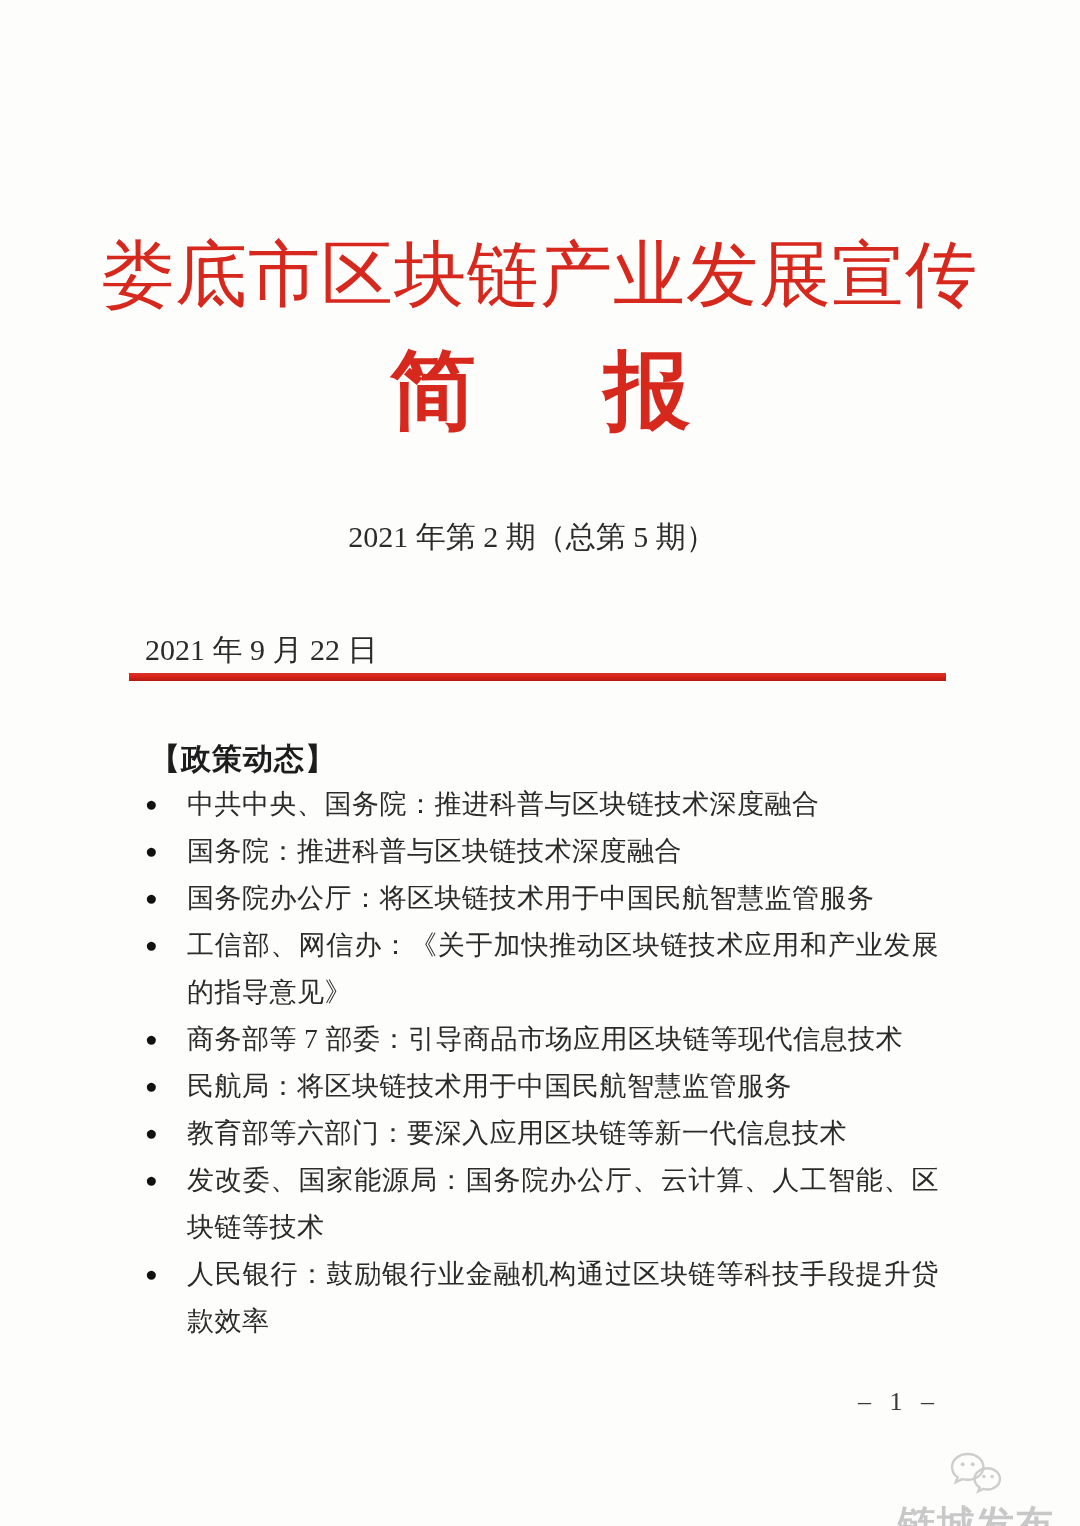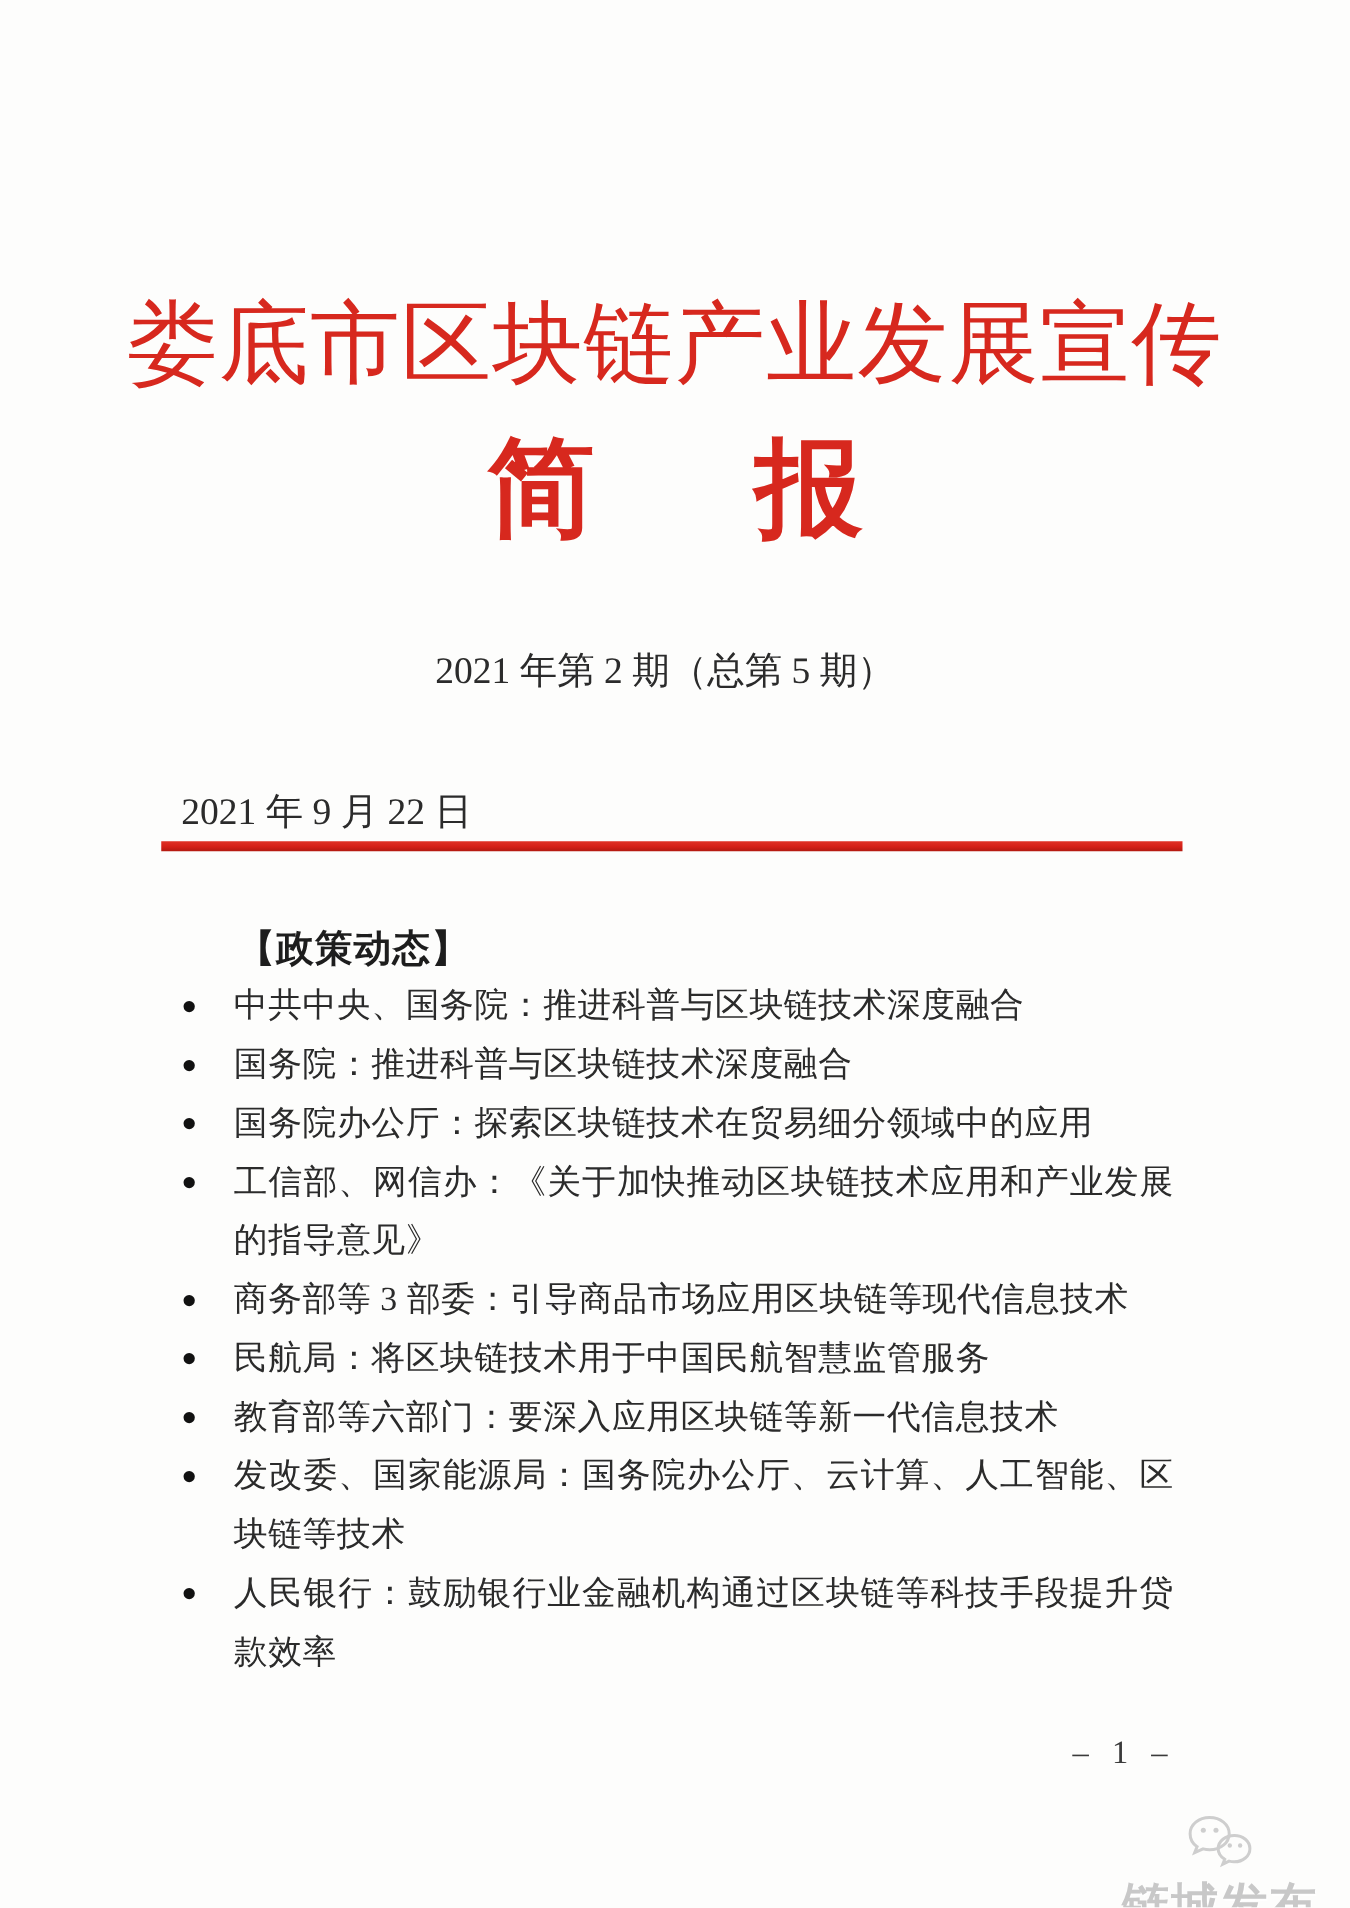--- a/index.html
+++ b/index.html
@@ -48,21 +48,20 @@
   .masthead .publisher{letter-spacing:0.5px;}
   .red-rule{
     position:absolute;top:673px;left:129px;width:817px;height:8px;
     background:linear-gradient(180deg,#e03226 0%,var(--rule_red) 55%,#b21a10 100%);
   }
   .section-header{
     position:absolute;top:739px;left:150px;
     font-family:"Liberation Sans","DejaVu Sans",sans-serif;
     font-size:30px;font-weight:700;letter-spacing:1px;
     color:#1d1d1d;
-    margin-left:40px;
   }
   .policy-list{
     position:absolute;top:781px;left:145px;width:800px;
     list-style:none;
   }
   .policy-item{
     display:flex;align-items:flex-start;
     font-size:27px;line-height:47px;
     letter-spacing:0.5px;
   }
@@ -123,31 +122,31 @@
       <span class="item-text">中共中央、国务院：推进科普与区块链技术深度融合</span>
     </li>
 
     <li class="policy-item">
       <span class="bullet">●</span>
       <span class="item-text">国务院：推进科普与区块链技术深度融合</span>
     </li>
 
     <li class="policy-item">
       <span class="bullet">●</span>
-      <span class="item-text">国务院办公厅：探索区块链技术在贸易细分领域中的应用</span>
+      <span class="item-text">国务院办公厅：将区块链技术用于中国民航智慧监管服务</span>
     </li>
 
     <li class="policy-item">
       <span class="bullet">●</span>
       <span class="item-text">工信部、网信办：《关于加快推动区块链技术应用和产业发展的指导意见》</span>
     </li>
 
     <li class="policy-item">
       <span class="bullet">●</span>
-      <span class="item-text">商务部等 3 部委：引导商品市场应用区块链等现代信息技术</span>
+      <span class="item-text">商务部等 7 部委：引导商品市场应用区块链等现代信息技术</span>
     </li>
 
     <li class="policy-item">
       <span class="bullet">●</span>
       <span class="item-text">民航局：将区块链技术用于中国民航智慧监管服务</span>
     </li>
 
     <li class="policy-item">
       <span class="bullet">●</span>
       <span class="item-text">教育部等六部门：要深入应用区块链等新一代信息技术</span>

